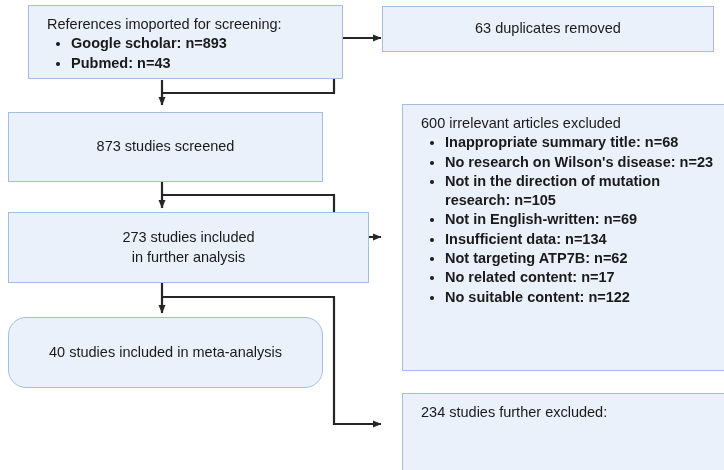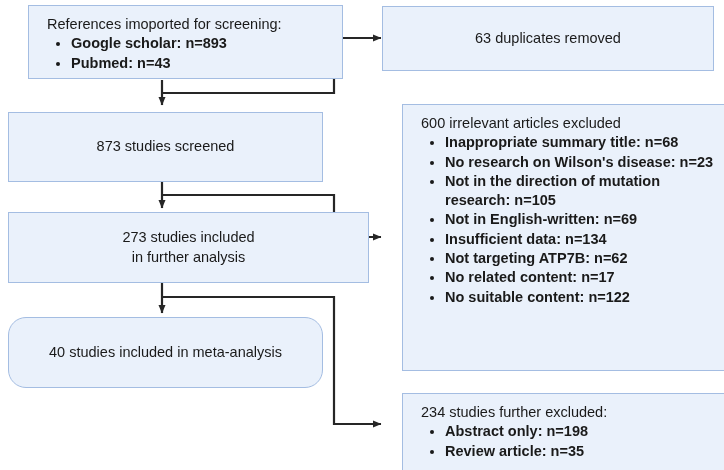--- a/index.html
+++ b/index.html
@@ -90,21 +90,21 @@
   </svg>
 
   <div class="flow-box listed" style="left:8px; top:5px; width:315px; height:74px;">
     <span class="box-heading">References imoported for screening:</span>
     <ul class="box-list">
       <li>Google scholar: n=893</li>
       <li>Pubmed: n=43</li>
     </ul>
   </div>
 
-  <div class="flow-box centered" style="left:382px; top:6px; width:332px; height:65px;">
+  <div class="flow-box centered" style="left:382px; top:6px; width:332px; height:46px;">
     <span>63 duplicates removed</span>
   </div>
 
   <div class="flow-box centered" style="left:8px; top:112px; width:315px; height:70px;">
     <span>873 studies screened</span>
   </div>
 
   <div class="flow-box listed" style="left:382px; top:104px; width:332px; height:267px;">
     <span class="box-heading">600 irrelevant articles excluded</span>
     <ul class="box-list">
@@ -125,19 +125,15 @@
       <span>in further analysis</span>
     </span>
   </div>
 
   <div class="flow-box centered" style="left:8px; top:317px; width:315px; height:71px;border-radius:18px;">
     <span>40 studies included in meta-analysis</span>
   </div>
 
   <div class="flow-box listed" style="left:382px; top:393px; width:332px; height:90px;">
     <span class="box-heading">234 studies further excluded:</span>
-    <ul class="box-list">
-      <li>Abstract only: n=198</li>
-      <li>Review article: n=35</li>
-    </ul>
   </div>
 
 </div>
 
 </body></html>

